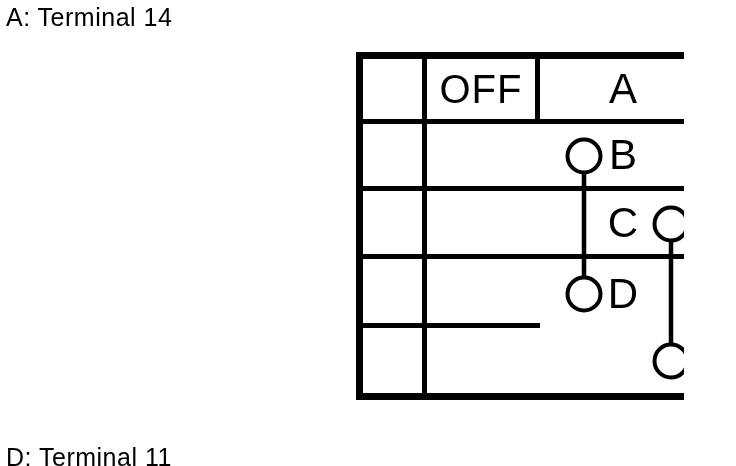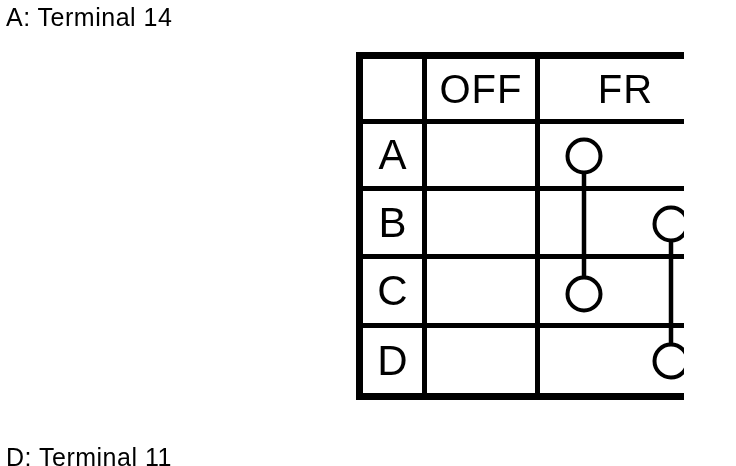--- a/index.html
+++ b/index.html
@@ -69,21 +69,20 @@
 
 <div id="page">
 
   <div class="tlabel" id="label-A">A: Terminal 14</div>
   <div class="tlabel" id="label-D">D: Terminal 11</div>
 
   <div class="ctable">
 
     <div class="cell head bR bB"></div>
     <div class="cell head bR bB">OFF</div>
-    <div class="cell head bB">FR</div>
 
     <div class="cell rl bR bB">A</div>
     <div class="cell bR bB"></div>
     <div class="cell bB"></div>
 
     <div class="cell rl bR bB">B</div>
     <div class="cell bR bB"></div>
     <div class="cell bB"></div>
 
     <div class="cell rl bR bB">C</div>

